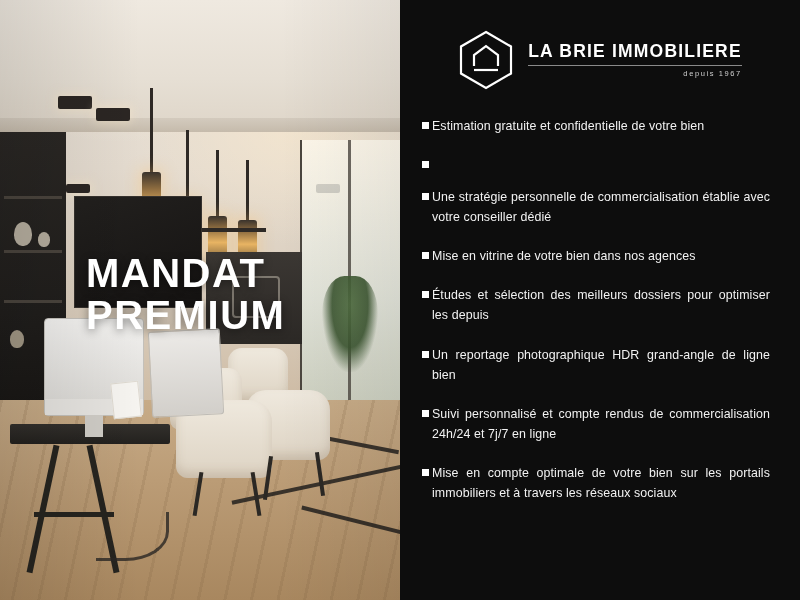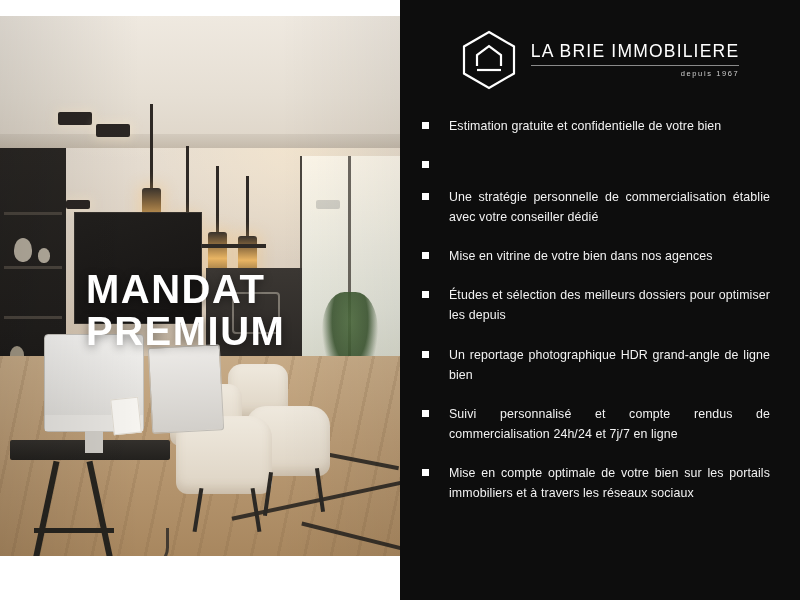--- a/index.html
+++ b/index.html
@@ -15,23 +15,23 @@
     width: 800px;
     height: 600px;
     background: #ffffff;
     overflow: hidden;
   }
 
   
   .photo-panel {
     position: absolute;
     left: 0;
-    top: 16px;
+    top: 0;
     width: 400px;
-    height: 540px;
+    height: 600px;
     overflow: hidden;
     background: #6d6052;
   }
   
   .photo-bg {
     position: absolute;
     inset: 0;
     background:
       
       radial-gradient(ellipse 240px 180px at 300px 120px, rgba(255,236,205,0.55), rgba(255,236,205,0) 70%),
@@ -297,21 +297,21 @@
   }
   .brand-text {
     display: flex;
     flex-direction: column;
     align-items: flex-start;
     line-height: 1;
   }
   .brand-name {
     font-size: 17.5px;
     letter-spacing: 1.2px;
-    font-weight: 400;
+    font-weight: 700;
     color: #ffffff;
   }
   .brand-rule {
     width: 100%;
     height: 1px;
     background: #8a8a8a;
     margin: 5px 0 4px 0;
   }
   .brand-tagline {
     align-self: flex-end;
@@ -321,21 +321,21 @@
   }
 
   .bullets {
     margin: 26px 0 0 0;
     padding: 0 30px 0 22px;
     list-style: none;
   }
   .bullet {
     display: flex;
     align-items: flex-start;
-    gap: 20px;
+    gap: 3px;
     margin-bottom: 19px;
   }
   .bullet-marker {
     flex: 0 0 auto;
     width: 7px;
     height: 7px;
     background: #ffffff;
     margin-top: 6px;
   }
   .bullet-text {

